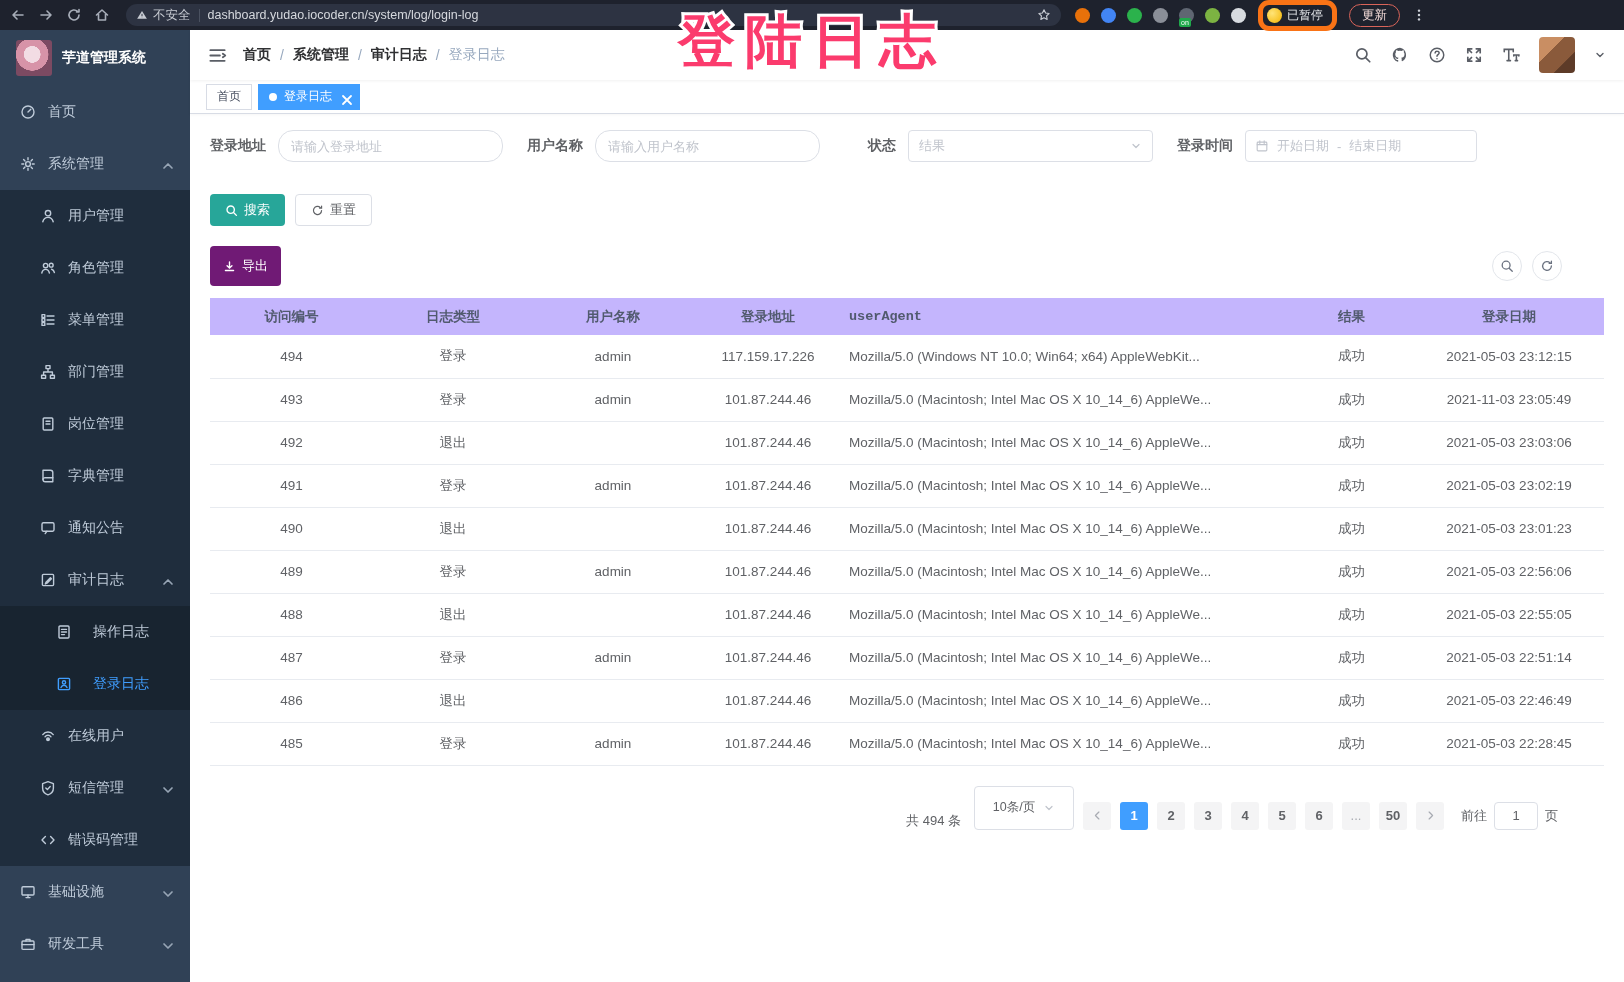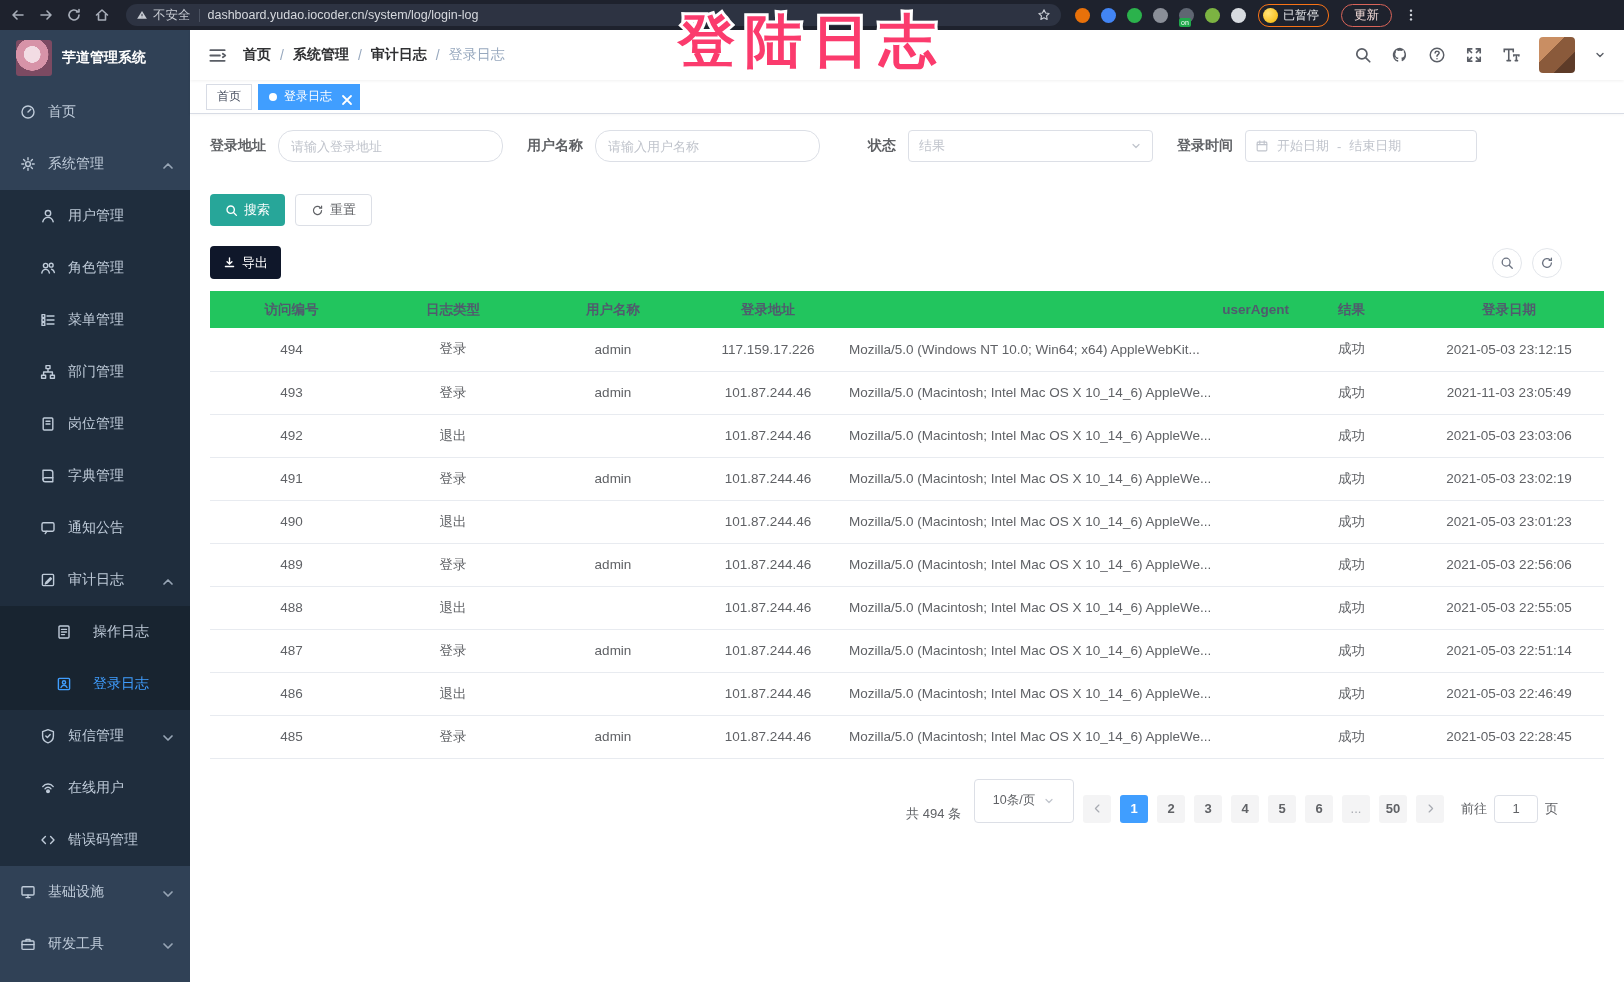--- a/index.html
+++ b/index.html
@@ -10,21 +10,21 @@
   .browser-bar { height:30px; background:#1e222d; display:flex; align-items:center; padding:0 10px; gap:12px; position:relative; z-index:5; }
   .bnav { color:#a7adb8; width:16px; height:16px; cursor:pointer; }
   .url-pill { height:22px; flex:0 0 935px; background:#2d3342; border-radius:12px; display:flex; align-items:center; padding:0 10px; gap:8px; color:#d6d9de; font-size:12.5px; margin-left:4px; }
   .sec-chip { display:flex; align-items:center; gap:5px; color:#c7cbd2; }
   .sec-div { width:1px; height:13px; background:#4a5160; }
   .url-text { white-space:nowrap; overflow:hidden; }
   .url-star { margin-left:auto; width:14px; height:14px; color:#c7cbd2; }
   .ext-tray { display:flex; align-items:center; gap:11px; margin-left:2px; }
   .ext-icon { width:15px; height:15px; border-radius:50%; position:relative; }
   .ext-badge { position:absolute; bottom:-4px; left:0; background:#1fa94b; color:#fff; font-size:7px; padding:0 2px; border-radius:2px; line-height:9px; }
-  .pill-badge { display:flex; align-items:center; gap:5px; border:1px solid #f97316; border-radius:11px; padding:2px 9px 2px 4px; color:#e4e6ea; font-size:12px; }
+  .pill-badge { display:flex; align-items:center; gap:5px; border:5px solid #f97316; border-radius:11px; padding:2px 9px 2px 4px; color:#e4e6ea; font-size:12px; }
   .emoji-dot { width:15px; height:15px; border-radius:50%; background:radial-gradient(circle at 35% 35%, #ffe478, #f4b400); }
   .update-btn { border:1.5px solid #d96459; border-radius:12px; padding:2px 12px; color:#f0d9d6; font-size:12.5px; }
   .kebab { color:#cdd1d8; width:14px; height:14px; }
 
   
   .annotation { position:absolute; left:678px; top:4px; z-index:60; font-size:57px; font-weight:bold; letter-spacing:10px; color:#fb3b6d; -webkit-text-stroke:6px #fff; paint-order:stroke fill; text-shadow:0 0 2px #fff; pointer-events:none; }
 
   
   .app { display:flex; height:952px; }
   .sidebar { width:190px; flex:0 0 190px; background:#304156; color:#bfcbd9; overflow:hidden; }
@@ -70,31 +70,31 @@
   .f-select { width:245px; height:32px; border:1px solid #dcdfe6; border-radius:4px; display:flex; align-items:center; padding:0 10px; color:#c0c4cc; font-size:13px; cursor:pointer; }
   .sel-arrow { margin-left:auto; width:12px; height:12px; color:#c0c4cc; }
   .date-range { width:232px; height:32px; border:1px solid #dcdfe6; border-radius:4px; display:flex; align-items:center; padding:0 9px; gap:8px; color:#c0c4cc; font-size:13px; cursor:pointer; }
   .cal-icon { width:14px; height:14px; color:#c0c4cc; }
   .buttons-row { margin-top:32px; display:flex; gap:10px; }
   .btn { height:32px; border-radius:4px; display:flex; align-items:center; gap:6px; padding:0 15px; font-size:13px; cursor:pointer; border:none; font-family:inherit; }
   .btn-search { background:#27a699; color:#fff; }
   .btn-reset { background:#fff; color:#606266; border:1px solid #dcdfe6; }
   .btn-ic { width:13px; height:13px; }
   .export-row { margin-top:20px; display:flex; align-items:center; }
-  .btn-export { height:33px; background:#0f172a; color:#fff; padding:2px 13px; }
+  .btn-export { height:40px; background:#701a75; color:#fff; padding:2px 13px; }
   .tool-btns { margin-left:auto; display:flex; gap:10px; margin-right:42px; }
   .circle-btn { width:30px; height:30px; border-radius:50%; border:1px solid #e3e6eb; display:flex; align-items:center; justify-content:center; color:#6b7280; cursor:pointer; background:#fff; }
   .circle-btn svg { width:14px; height:14px; }
 
   
   table { margin-top:12px; width:100%; border-collapse:collapse; font-size:13.5px; color:#606266; table-layout:fixed; }
-  thead th { background:#22c55e; color:#515a6e; font-weight:600; height:37px; text-align:center; font-size:13.5px; }
+  thead th { background:#c4b5fd; color:#515a6e; font-weight:600; height:37px; text-align:center; font-size:13.5px; }
   tbody td { height:43px; border-bottom:1px solid #e8ebf0; text-align:center; white-space:nowrap; overflow:hidden; text-overflow:ellipsis; }
   td.ua, th.ua-h { text-align:left; padding-left:6px; }
-  th.ua-h { text-align:right; }
+  th.ua-h { text-align:left;font-family:Liberation Mono, monospace; }
 
   
   .pagination-row { margin-top:20px; display:flex; align-items:flex-end; justify-content:flex-end; gap:9px; font-size:13px; color:#606266; padding-right:46px; }
   .pg-total { margin-right:4px; }
   .pg-size { width:100px; height:44px; border:1px solid #dcdfe6; border-radius:4px; display:flex; align-items:center; justify-content:center; gap:8px; color:#606266; font-size:12.5px; cursor:pointer; }
   .pg-size .sel-arrow { margin-left:0; }
   .pg-btn { min-width:28px; height:28px; padding:0 4px; background:#f4f4f5; border-radius:3px; display:flex; align-items:center; justify-content:center; font-size:13px; color:#606266; cursor:pointer; font-weight:600; }
   .pg-btn.active { background:#409eff; color:#fff; }
   .pg-btn.nav { color:#a8abb2; font-weight:400; }
   .pg-goto { display:flex; align-items:center; gap:7px; margin-left:8px; }
@@ -298,39 +298,39 @@
               <rect x="2.4" y="2.4" width="11.2" height="11.2" rx="1"></rect>
               <circle cx="8" cy="6.4" r="1.6"></circle>
               <path d="M5 11.6c.6-1.6 1.7-2.3 3-2.3s2.4.7 3 2.3"></path>
             </svg>
           </span>
           <span class="mi-label">登录日志</span>
         </div>
         <div class="menu-item lvl2">
           <span class="mi-icon">
             <svg viewBox="0 0 16 16" fill="none" stroke="currentColor" stroke-width="1.4" stroke-linecap="round" stroke-linejoin="round" width="16" height="16">
+              <path d="M2.8 6.6a6.4 6.4 0 0 1 10.4 0M5 8.8a3.7 3.7 0 0 1 6 0"></path>
+              <circle cx="8" cy="11.2" r="1.3" fill="currentColor"></circle>
+            </svg>
+          </span>
+          <span class="mi-label">在线用户</span>
+        </div>
+        <div class="menu-item lvl2">
+          <span class="mi-icon">
+            <svg viewBox="0 0 16 16" fill="none" stroke="currentColor" stroke-width="1.4" stroke-linecap="round" stroke-linejoin="round" width="16" height="16">
               <path d="M8 1.6l5.4 2v4.4c0 3.5-2.2 5.8-5.4 6.8-3.2-1-5.4-3.3-5.4-6.8V3.6z"></path>
               <path d="M5.8 8l1.6 1.6 2.8-3"></path>
             </svg>
           </span>
           <span class="mi-label">短信管理</span>
           <span class="mi-arrow">
             <svg viewBox="0 0 16 16" fill="none" stroke="currentColor" stroke-width="1.7" stroke-linecap="round" stroke-linejoin="round" width="16" height="16">
               <path d="M4 6l4 4 4-4"></path>
             </svg>
           </span>
-        </div>
-        <div class="menu-item lvl2">
-          <span class="mi-icon">
-            <svg viewBox="0 0 16 16" fill="none" stroke="currentColor" stroke-width="1.4" stroke-linecap="round" stroke-linejoin="round" width="16" height="16">
-              <path d="M2.8 6.6a6.4 6.4 0 0 1 10.4 0M5 8.8a3.7 3.7 0 0 1 6 0"></path>
-              <circle cx="8" cy="11.2" r="1.3" fill="currentColor"></circle>
-            </svg>
-          </span>
-          <span class="mi-label">在线用户</span>
         </div>
         <div class="menu-item lvl2">
           <span class="mi-icon">
             <svg viewBox="0 0 16 16" fill="none" stroke="currentColor" stroke-width="1.4" stroke-linecap="round" stroke-linejoin="round" width="16" height="16">
               <path d="M5.4 4.6L2 8l3.4 3.4M10.6 4.6L14 8l-3.4 3.4"></path>
             </svg>
           </span>
           <span class="mi-label">错误码管理</span>
         </div>
         <div class="menu-item lvl1">

